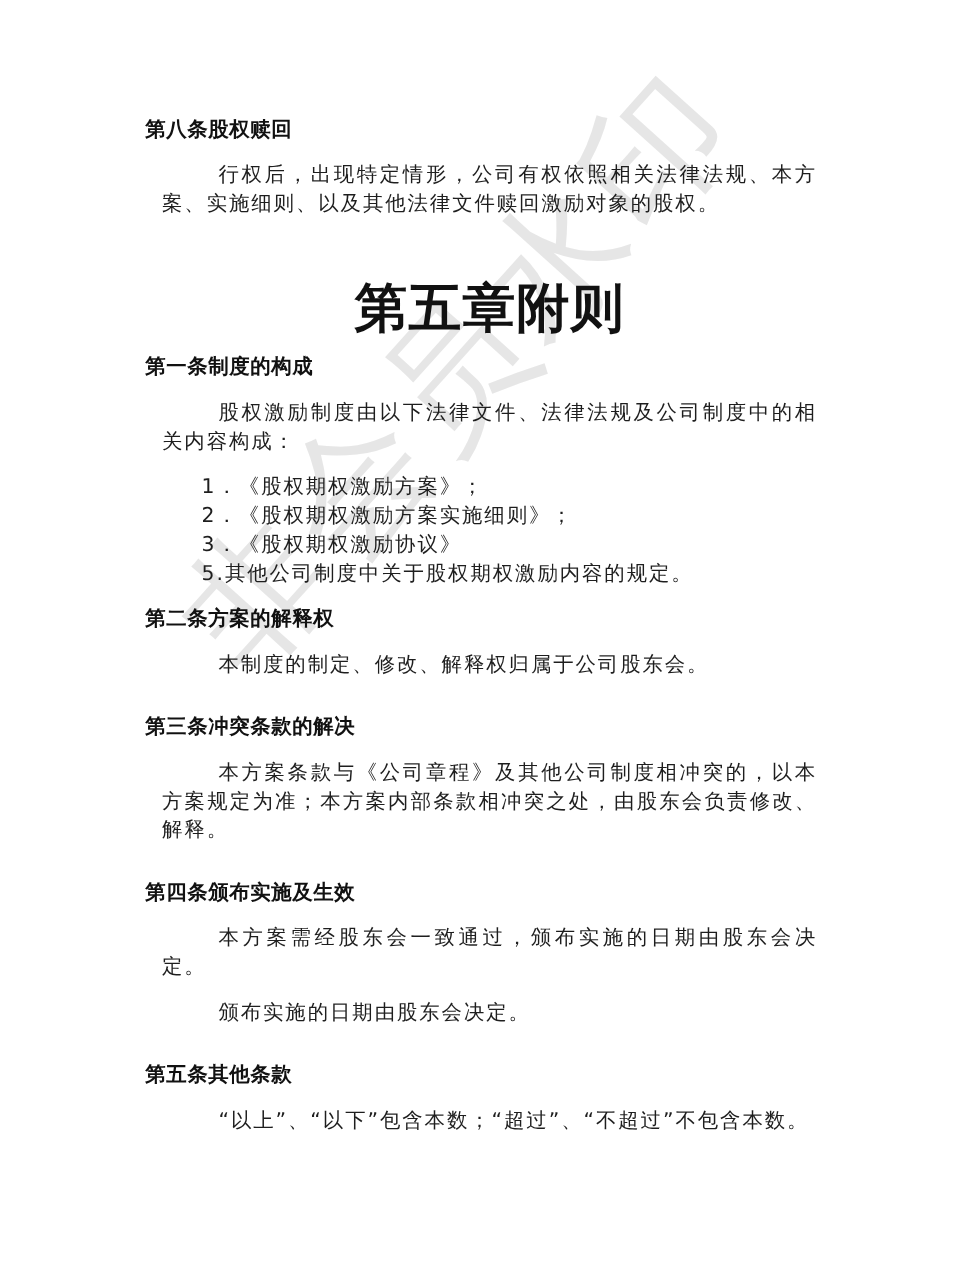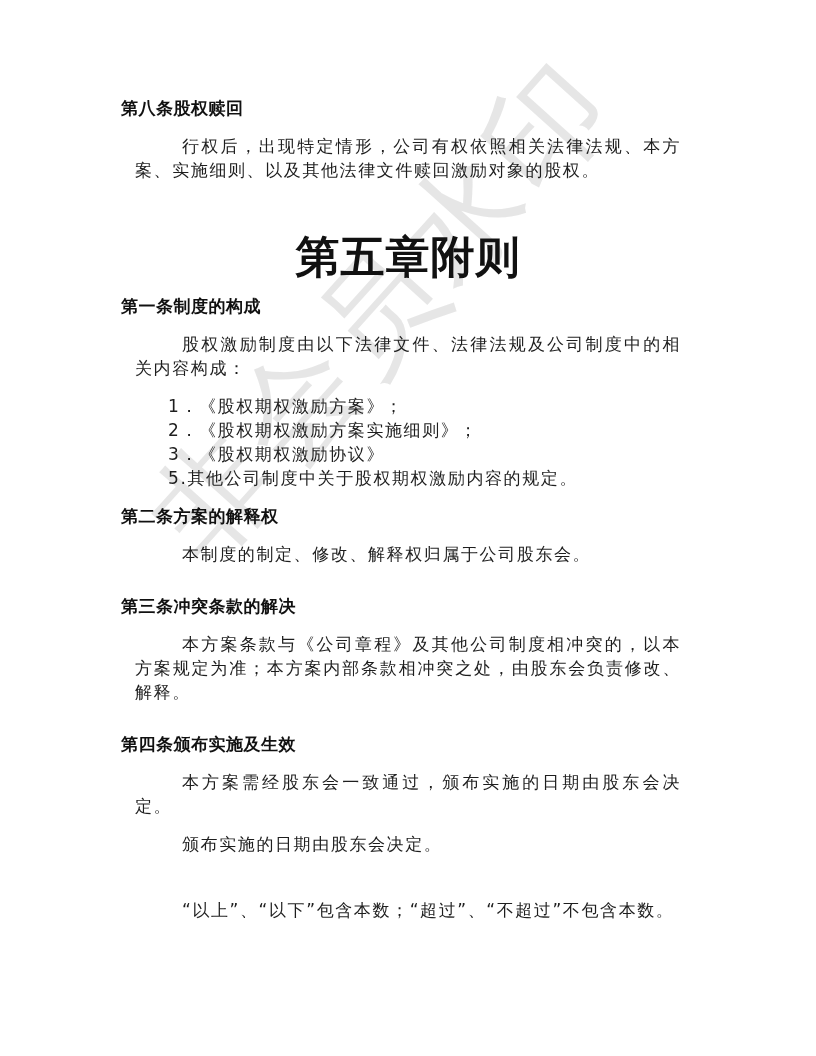--- a/index.html
+++ b/index.html
@@ -138,17 +138,18 @@
 
     <div class="section">
       <p class="article-heading">第四条颁布实施及生效</p>
       <p class="para">本方案需经股东会一致通过，颁布实施的日期由股东会决定。</p>
       <p class="para">颁布实施的日期由股东会决定。</p>
     </div>
 
     <div class="gap-section"></div>
 
     <div class="section">
+      <p class="article-heading">第五条其他条款</p>
       <p class="para">“以上”、“以下”包含本数；“超过”、“不超过”不包含本数。</p>
     </div>
 
   </div>
 </div>
 
 </body></html>

